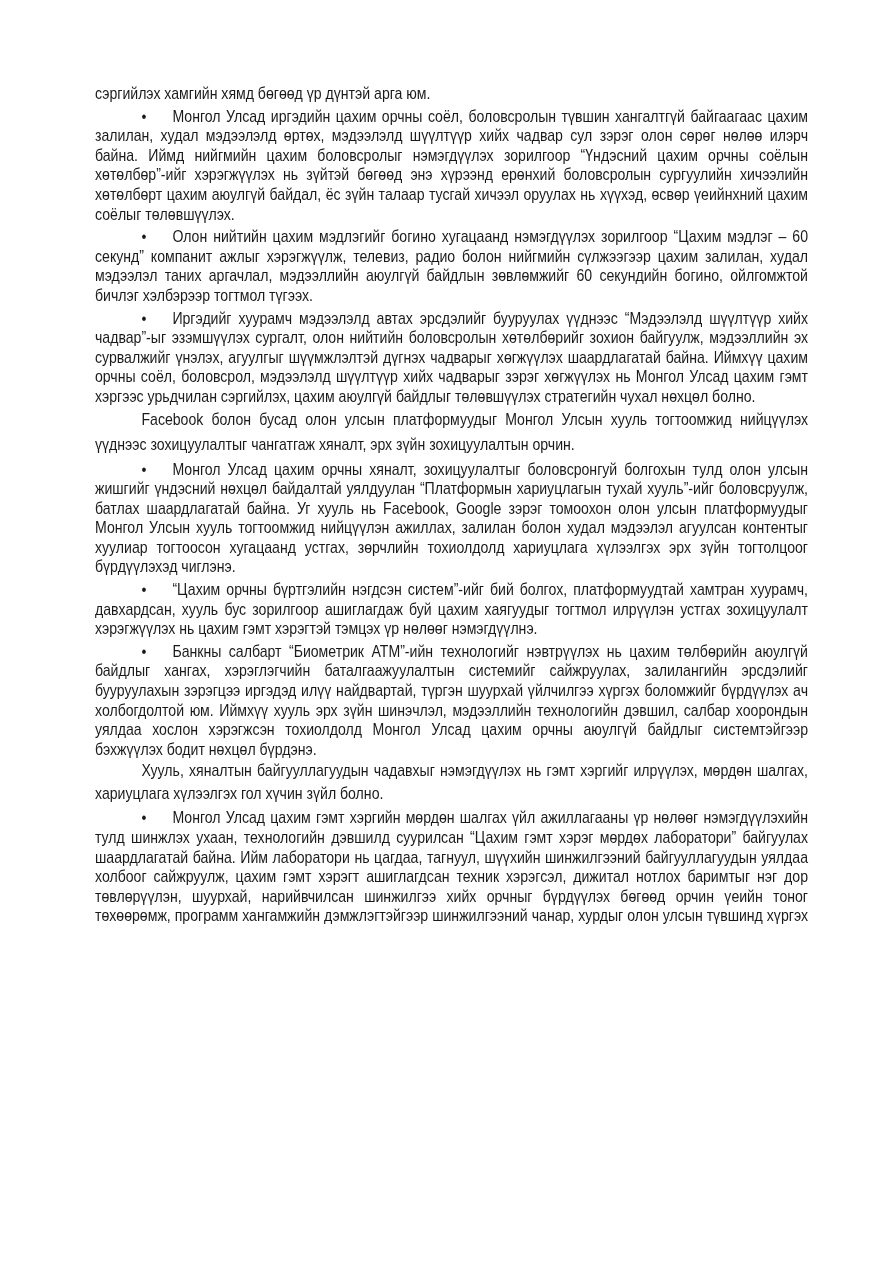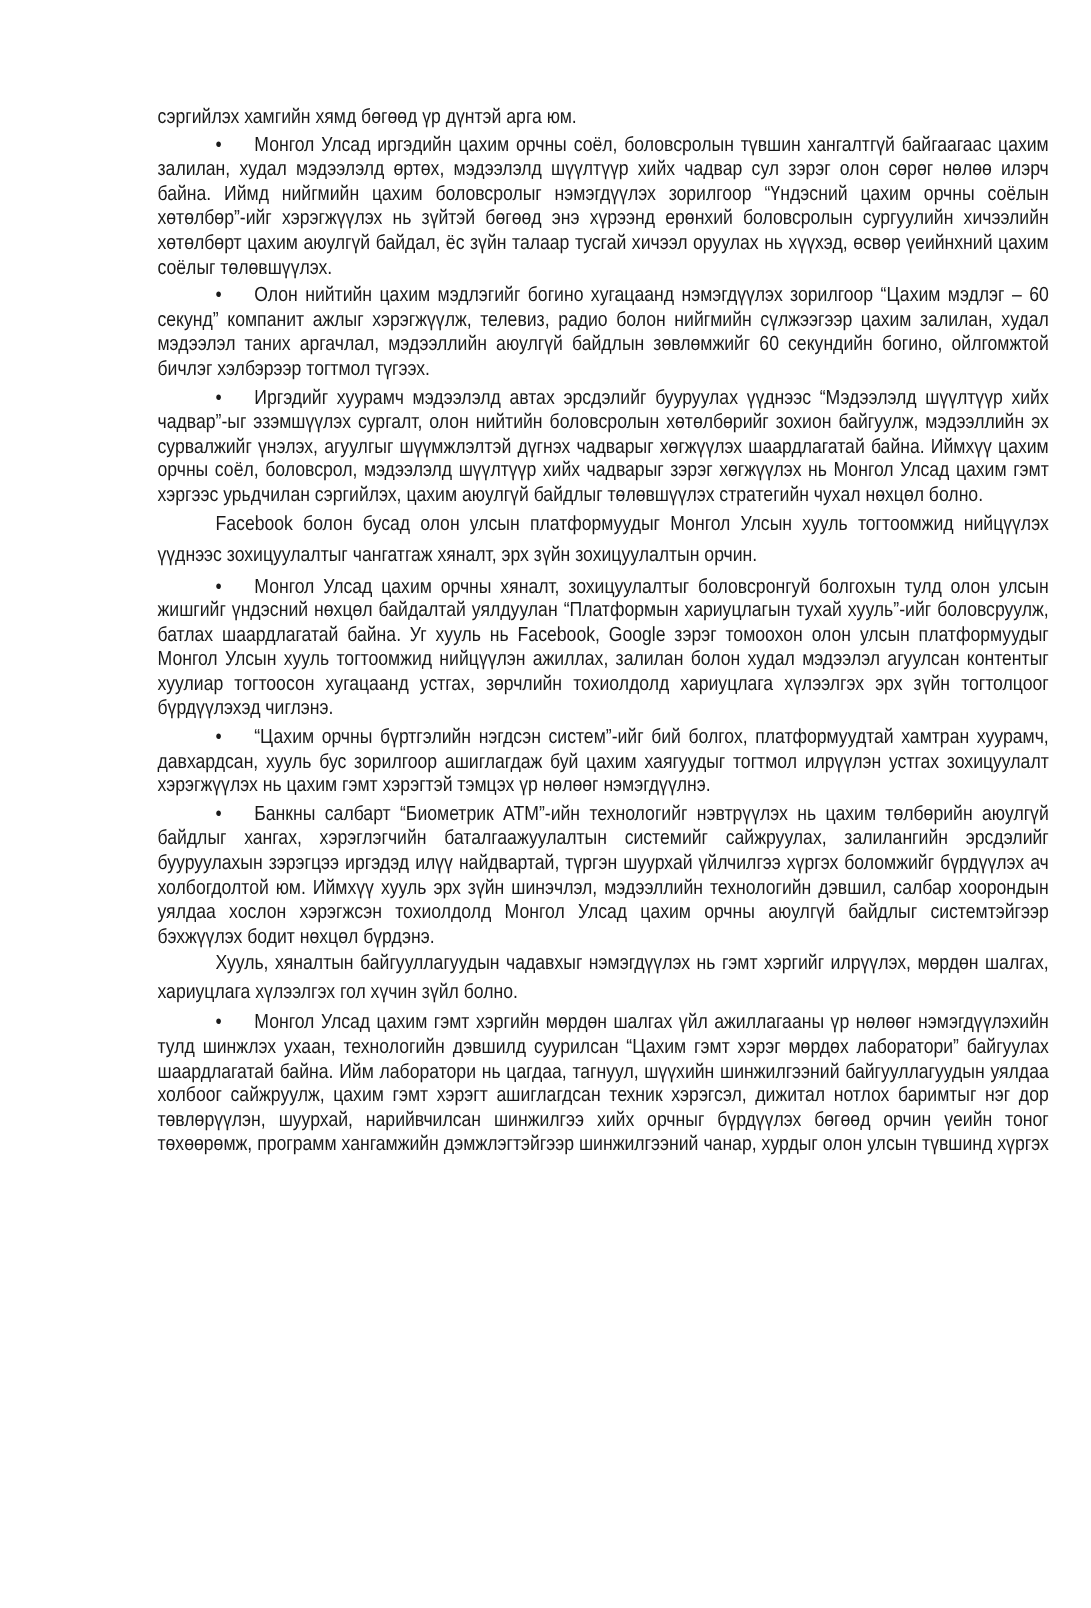--- a/index.html
+++ b/index.html
@@ -2,21 +2,20 @@
 <html><head>
 <meta charset="utf-8">
 <style>
   html, body { margin: 0; padding: 0; background: #ffffff; }
   body { width: 873px; height: 1286px; position: relative; overflow: hidden; }
   .page {
     position: absolute; left: 95px; top: 84px; width: 713px;
     font-family: "Liberation Sans", sans-serif;
     font-size: 16.4px; line-height: 19.6px; color: #1a1a1a;
     text-align: justify;
-    margin-left: 31px;
   }
   .page p { margin: 0; }
   .squeeze { display: block; transform-origin: left top; }
   .para { margin: 0; text-indent: 0; }
   .gap { height: 3px; }
   .bullet-para { text-indent: 54px; }
   .bullet-para .bullet { display: inline-block; width: 36px; text-indent: 0; }
   .indent-para { text-indent: 54px; line-height: 25px; }
   .indent-para2 { text-indent: 54px; line-height: 23px; }
   .last-line-justify { text-align-last: justify; }

